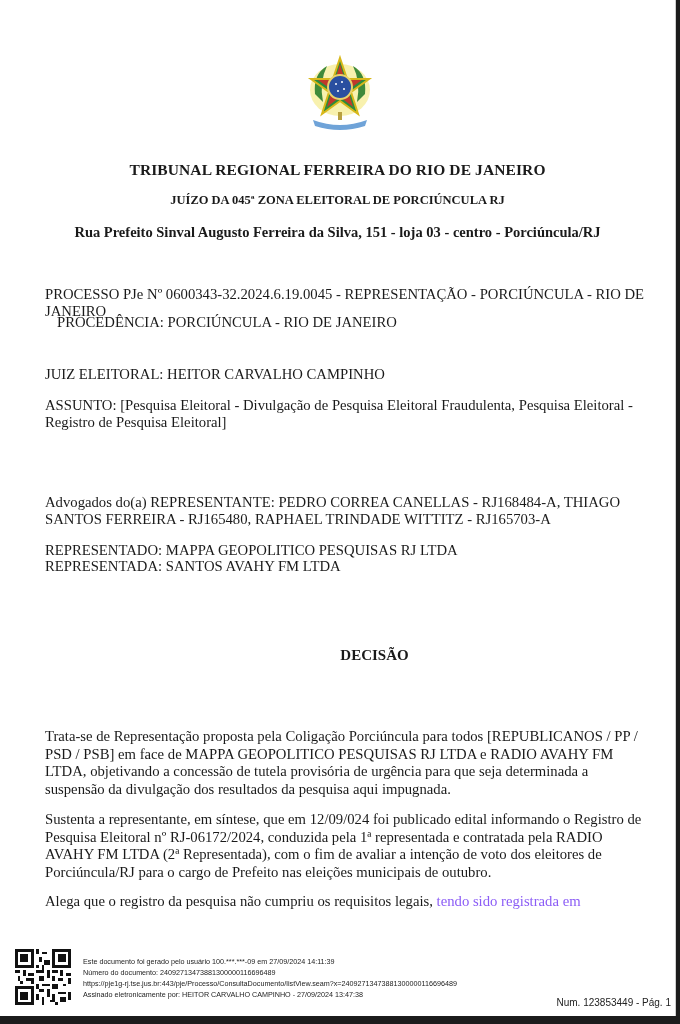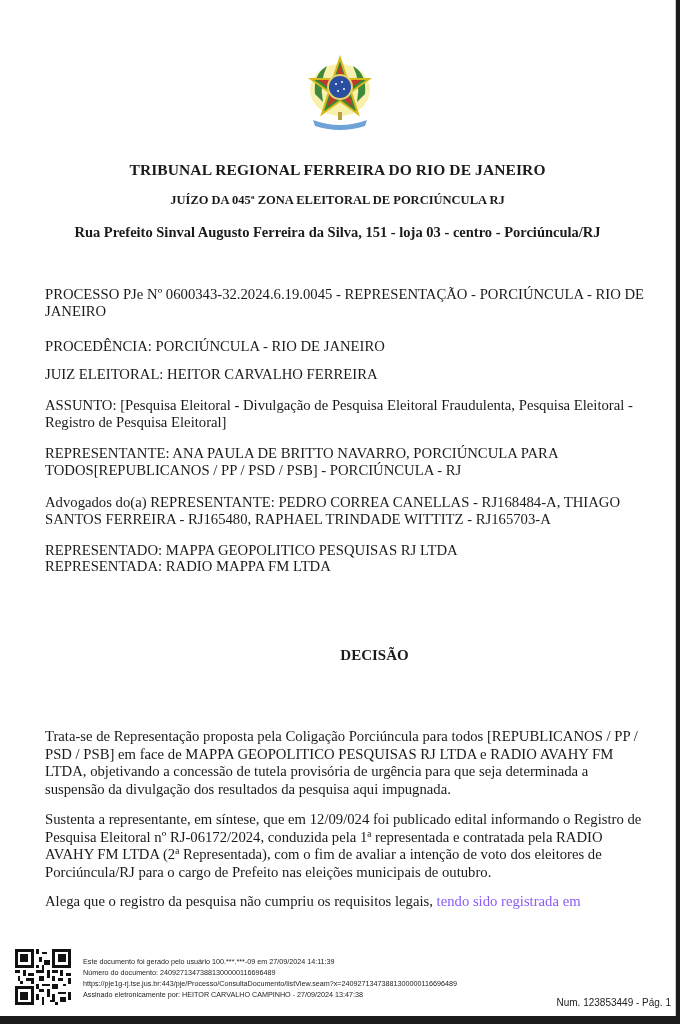--- a/index.html
+++ b/index.html
@@ -49,27 +49,26 @@
       <circle cx="33" cy="37" r="1" fill="#fff"></circle>
     <rect x="33" y="58" width="4" height="8" fill="#b8a040"></rect>
     <path d="M8 66 Q35 76 62 66 L60 72 Q35 80 10 72 Z" fill="#6fa3d8"></path>
   </svg>
 
   <div class="hdr hdr1">TRIBUNAL REGIONAL FERREIRA DO RIO DE JANEIRO</div>
   <div class="hdr hdr2">JUÍZO DA 045ª ZONA ELEITORAL DE PORCIÚNCULA RJ</div>
   <div class="hdr hdr3">Rua Prefeito Sinval Augusto Ferreira da Silva, 151 - loja 03 -  centro - Porciúncula/RJ</div>
 
   <div class="body-text" style="top:286px;">PROCESSO PJe Nº 0600343-32.2024.6.19.0045 - REPRESENTAÇÃO - PORCIÚNCULA - RIO DE JANEIRO</div>
-  <div class="body-text" style="top:338px;">PROCEDÊNCIA: PORCIÚNCULA -  RIO DE JANEIRO</div>
-  <div class="body-text" style="top:366px;">JUIZ ELEITORAL: HEITOR CARVALHO FERREIRA</div>
+  <div class="body-text" style="top:314px;margin-left:12px;">PROCEDÊNCIA: PORCIÚNCULA -  RIO DE JANEIRO</div>
+  <div class="body-text" style="top:366px;">JUIZ ELEITORAL: HEITOR CARVALHO CAMPINHO</div>
   <div class="body-text" style="top:397px;">ASSUNTO: [Pesquisa Eleitoral - Divulgação de Pesquisa Eleitoral Fraudulenta, Pesquisa Eleitoral - Registro de Pesquisa Eleitoral]</div>
-  <div class="body-text" style="top:445px;">REPRESENTANTE: ANA PAULA DE BRITTO NAVARRO, PORCIÚNCULA PARA TODOS[REPUBLICANOS / PP / PSD / PSB] - PORCIÚNCULA - RJ</div>
   <div class="body-text" style="top:494px;">Advogados do(a) REPRESENTANTE: PEDRO CORREA CANELLAS - RJ168484-A, THIAGO SANTOS FERREIRA - RJ165480, RAPHAEL TRINDADE WITTITZ - RJ165703-A</div>
   <div class="body-text" style="top:542px;">REPRESENTADO: MAPPA GEOPOLITICO PESQUISAS RJ LTDA</div>
-  <div class="body-text" style="top:558px;">REPRESENTADA: RADIO MAPPA FM LTDA</div>
+  <div class="body-text" style="top:558px;">REPRESENTADA: SANTOS AVAHY FM LTDA</div>
 
   <div class="title">DECISÃO</div>
 
   <div class="para" style="top:709px;">Trata-se de Representação proposta pela Coligação Porciúncula para todos [REPUBLICANOS / PP / PSD / PSB] em face de MAPPA GEOPOLITICO PESQUISAS RJ LTDA e RADIO AVAHY FM LTDA, objetivando a concessão de tutela provisória de urgência para que seja determinada a suspensão da divulgação dos resultados da pesquisa aqui impugnada.</div>
   <div class="para" style="top:792px;">Sustenta a representante, em síntese, que em 12/09/024 foi publicado edital informando o Registro de Pesquisa Eleitoral nº RJ-06172/2024, conduzida pela 1ª representada e contratada pela RADIO AVAHY FM LTDA (2ª Representada), com o fim de avaliar a intenção de voto dos eleitores de Porciúncula/RJ para o cargo de Prefeito nas eleições municipais de outubro.</div>
   <div class="para" style="top:874px;">
     <span>Alega que o registro da pesquisa não cumpriu os requisitos legais, </span><span class="muted">tendo sido registrada em</span>
   </div>
 
   <div class="footer">

